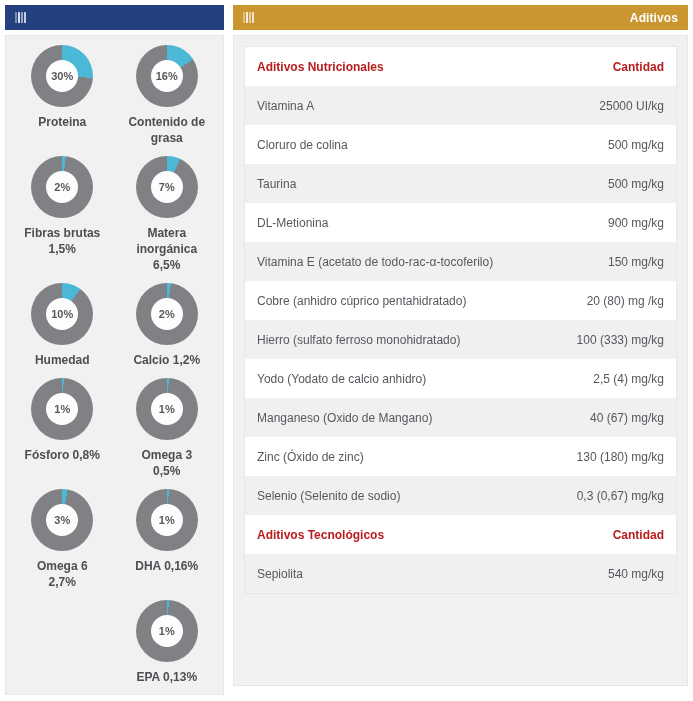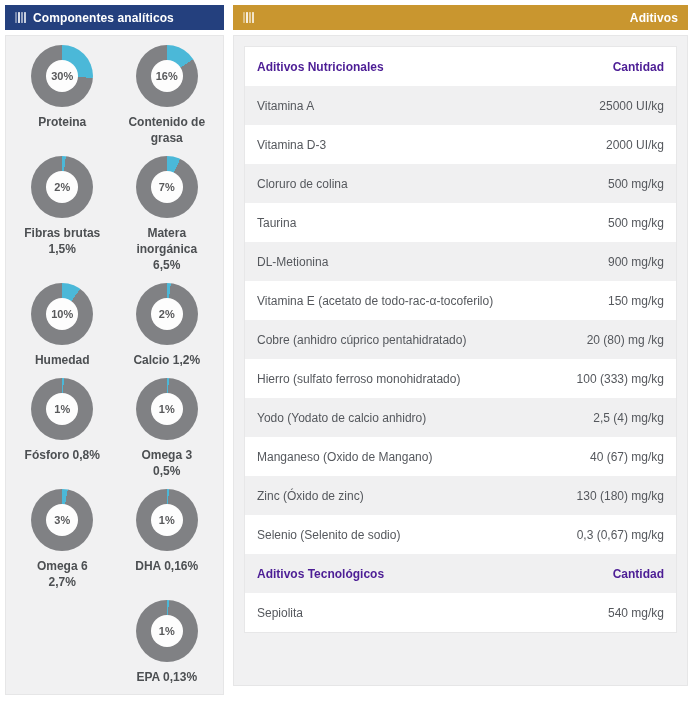--- a/index.html
+++ b/index.html
@@ -46,38 +46,37 @@
   
   .additives-table{
     margin:10px;border:1px solid #e7e7e8;background:#ffffff;
   }
   .t-row{
     display:flex;justify-content:space-between;align-items:center;
     height:39px;padding:0 12px;font-size:12px;color:#55585d;box-sizing:border-box;
   }
   .t-row:nth-child(even){background:#f0f0f1;}
   .t-row:nth-child(odd){background:#ffffff;}
-  .t-row.section{font-weight:700;color:#4c1d95;}
+  .t-row.section{font-weight:700;color:#b91c1c;}
   .t-name{text-align:left;}
   .t-qty{text-align:right;white-space:nowrap;}
 </style>
 </head>
 <body>
 
 <div class="layout">
 
   <div class="col-left">
     <div class="panel-header navy">
       <span class="bars-icon">
           <i></i>
           <i></i>
           <i></i>
           <i></i>
         </span>
-      <span>Componentes analíticos</span>
     </div>
     <div class="panel-body">
       <div class="charts-grid">
   <div class="chart-cell">
     <div class="donut" style="background: conic-gradient(rgb(75, 184, 216) 0%, rgb(75, 184, 216) 26%, rgb(128, 129, 132) 26%, rgb(128, 129, 132) 100%);">
       <div class="donut-hole">30%</div>
     </div>
     <div class="chart-label">
               <div>Proteina</div>
             </div>
@@ -197,24 +196,20 @@
   <div class="t-row section">
     <span class="t-name">Aditivos Nutricionales</span>
     <span class="t-qty">Cantidad</span>
   </div>
 
   <div class="t-row">
     <span class="t-name">Vitamina A</span>
     <span class="t-qty">25000 UI/kg</span>
   </div>
 
-  <div class="t-row">
-    <span class="t-name">Vitamina D-3</span>
-    <span class="t-qty">2000 UI/kg</span>
-  </div>
 
   <div class="t-row">
     <span class="t-name">Cloruro de colina</span>
     <span class="t-qty">500 mg/kg</span>
   </div>
 
   <div class="t-row">
     <span class="t-name">Taurina</span>
     <span class="t-qty">500 mg/kg</span>
   </div>

